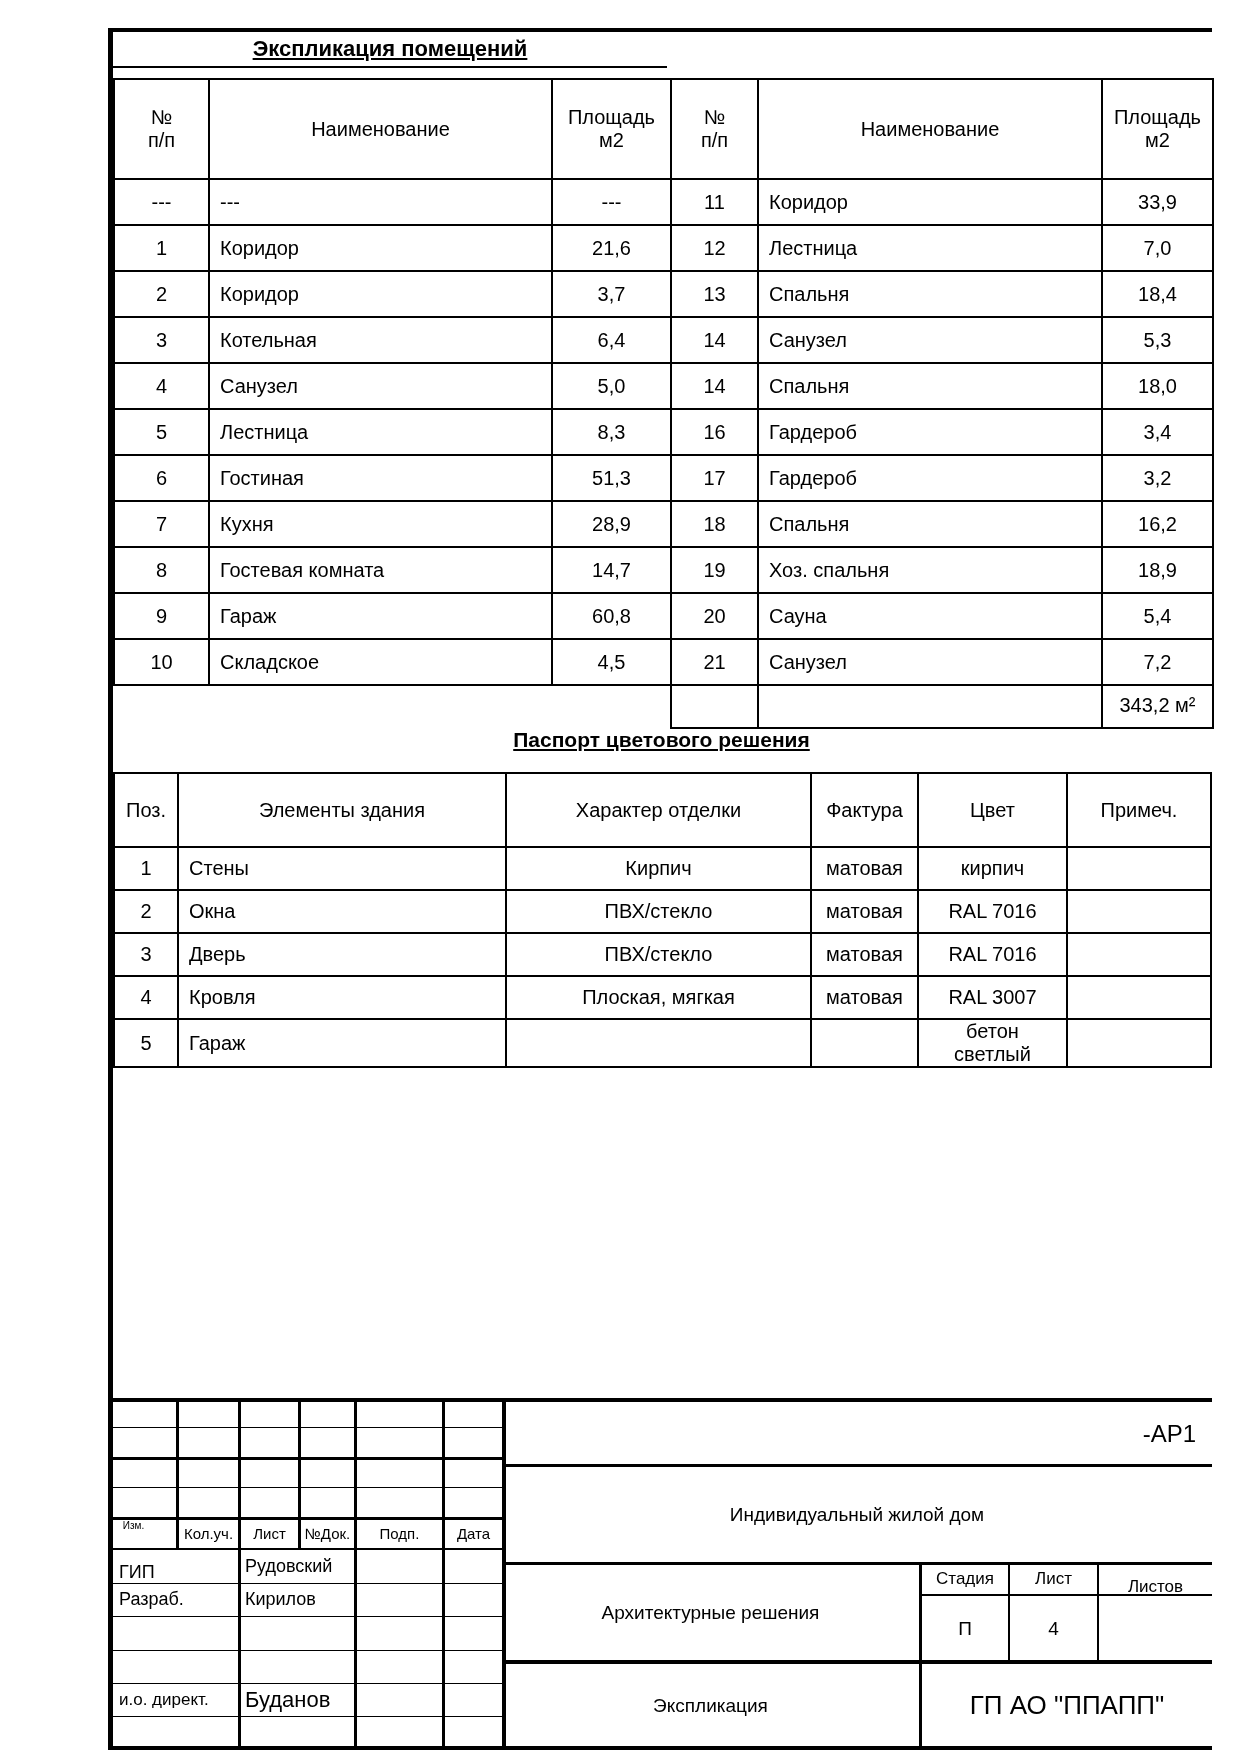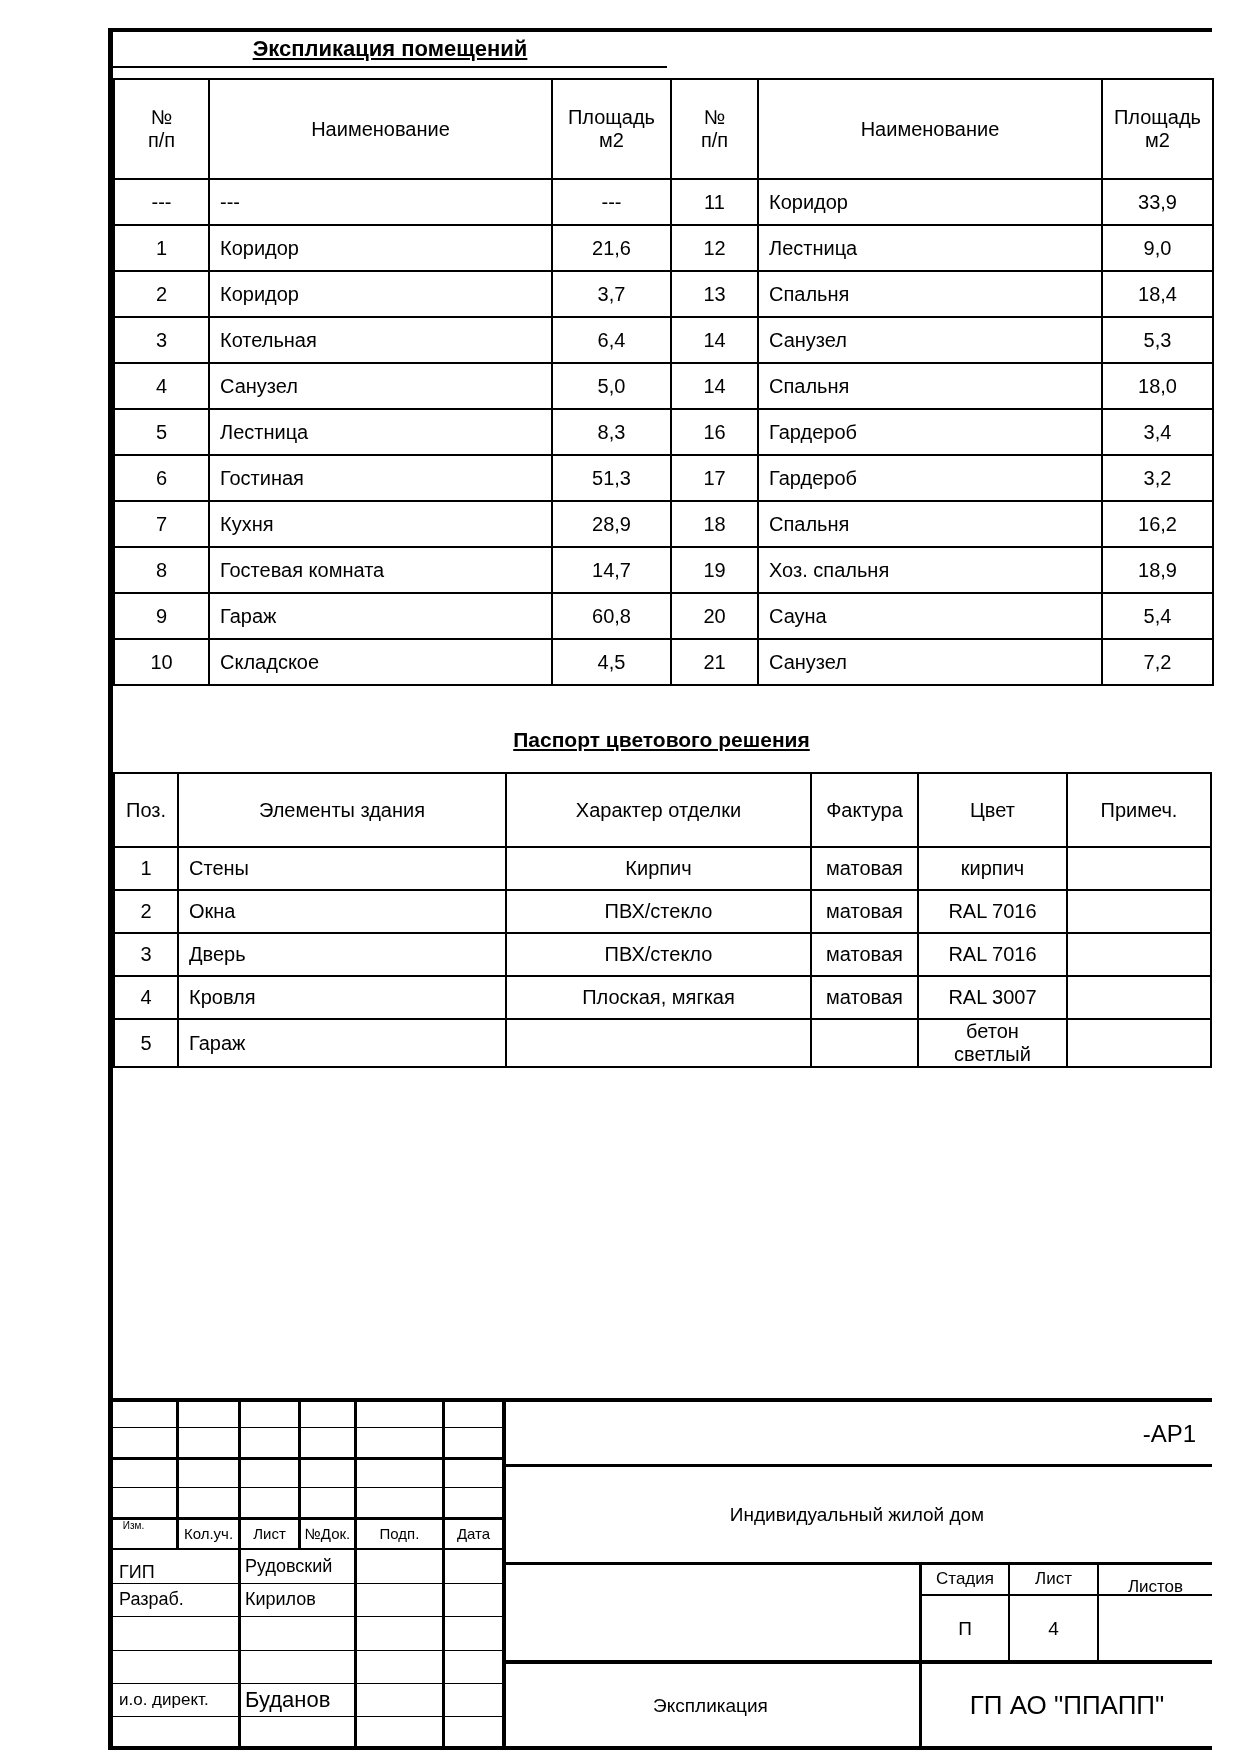--- a/index.html
+++ b/index.html
@@ -63,21 +63,21 @@
           <td>11</td>
           <td class="name">Коридор</td>
           <td>33,9</td>
         </tr>
         <tr>
           <td>1</td>
           <td class="name">Коридор</td>
           <td>21,6</td>
           <td>12</td>
           <td class="name">Лестница</td>
-          <td>9,0</td>
+          <td>7,0</td>
         </tr>
         <tr>
           <td>2</td>
           <td class="name">Коридор</td>
           <td>3,7</td>
           <td>13</td>
           <td class="name">Спальня</td>
           <td>18,4</td>
         </tr>
         <tr>
@@ -140,20 +140,34 @@
           <td>10</td>
           <td class="name">Складское</td>
           <td>4,5</td>
           <td>21</td>
           <td class="name">Санузел</td>
           <td>7,2</td>
         </tr>
       </tbody>
   </table>
 
+  <table class="sheet total-table" style="left:670px;top:684px;width:542px">
+    <colgroup>
+        <col style="width:87px">
+        <col style="width:344px">
+        <col style="width:111px">
+      </colgroup>
+    <tbody>
+      <tr>
+        <td></td>
+        <td></td>
+        <td>343,2 м²</td>
+      </tr>
+    </tbody>
+  </table>
 
   <div class="doc-title" style="left:113px;top:728px;width:1097px;font-size:21px">Паспорт цветового решения</div>
 
   <table class="sheet pass-table" style="left:113px;top:772px;width:1097px">
     <colgroup>
       <col style="width:64px">
         <col style="width:328px">
         <col style="width:305px">
       <col style="width:107px">
         <col style="width:149px">
@@ -250,20 +264,21 @@
 
     <div class="tbc" style="left:2px;top:151px;width:121px;height:47px;justify-content:flex-start;padding-left:4px;font-size:18px">ГИП</div>
     <div class="tbc" style="left:130px;top:153px;width:109px;height:31px;justify-content:flex-start;padding-left:2px;font-size:18px">Рудовский</div>
     <div class="tbc" style="left:2px;top:186px;width:121px;height:31px;justify-content:flex-start;padding-left:4px;font-size:18px">Разраб.</div>
     <div class="tbc" style="left:130px;top:186px;width:109px;height:31px;justify-content:flex-start;padding-left:2px;font-size:18px">Кирилов</div>
     <div class="tbc" style="left:2px;top:286px;width:121px;height:31px;justify-content:flex-start;padding-left:4px;font-size:17px">и.о. директ.</div>
     <div class="tbc" style="left:130px;top:286px;width:109px;height:31px;justify-content:flex-start;padding-left:2px;font-size:22px">Буданов</div>
 
     <div class="tbc" style="left:389px;top:4px;width:700px;height:62px;justify-content:flex-end;padding-right:6px;font-size:24px">-АР1</div>
     <div class="tbc" style="left:389px;top:69px;width:710px;height:95px">Индивидуальный жилой дом</div>
+    <div class="tbc" style="left:389px;top:167px;width:417px;height:95px">Архитектурные решения</div>
     <div class="tbc" style="left:809px;top:165px;width:86px;height:31px;font-size:17px">Стадия</div>
     <div class="tbc" style="left:897px;top:165px;width:87px;height:31px;font-size:17px">Лист</div>
     <div class="tbc" style="left:986px;top:165px;width:113px;height:46px;font-size:17px">Листов</div>
     <div class="tbc" style="left:809px;top:198px;width:86px;height:64px">П</div>
     <div class="tbc" style="left:897px;top:198px;width:87px;height:64px">4</div>
     <div class="tbc" style="left:986px;top:198px;width:113px;height:64px"></div>
     <div class="tbc" style="left:389px;top:266px;width:417px;height:82px">Экспликация</div>
     <div class="tbc" style="left:809px;top:266px;width:290px;height:82px;font-size:26px">ГП АО "ППАПП"</div>
   </div>
 

